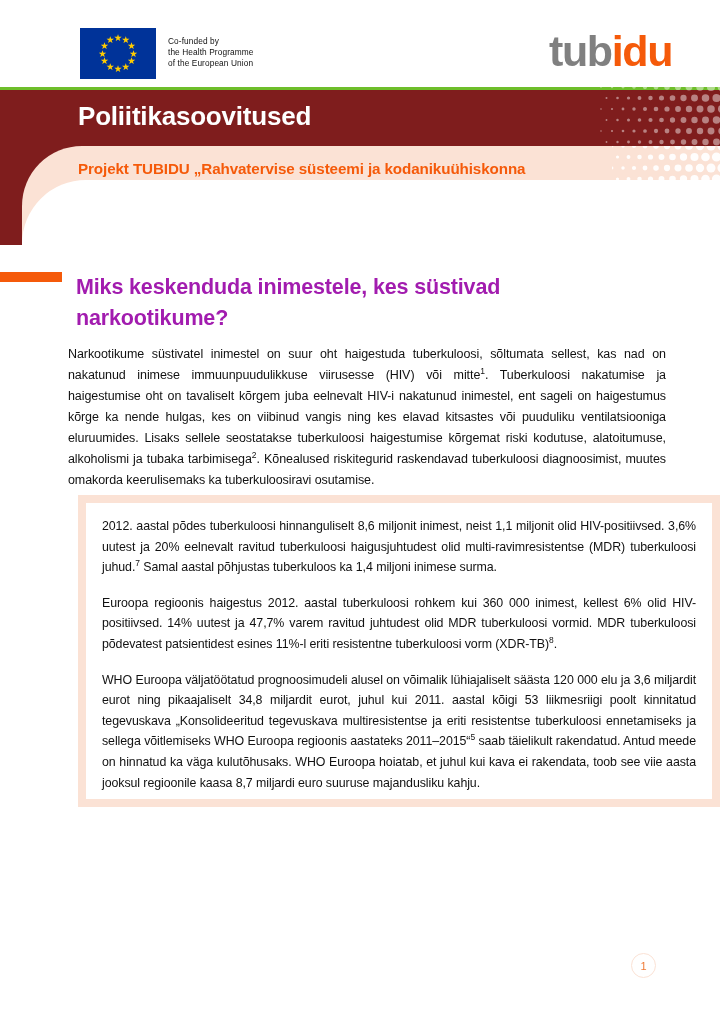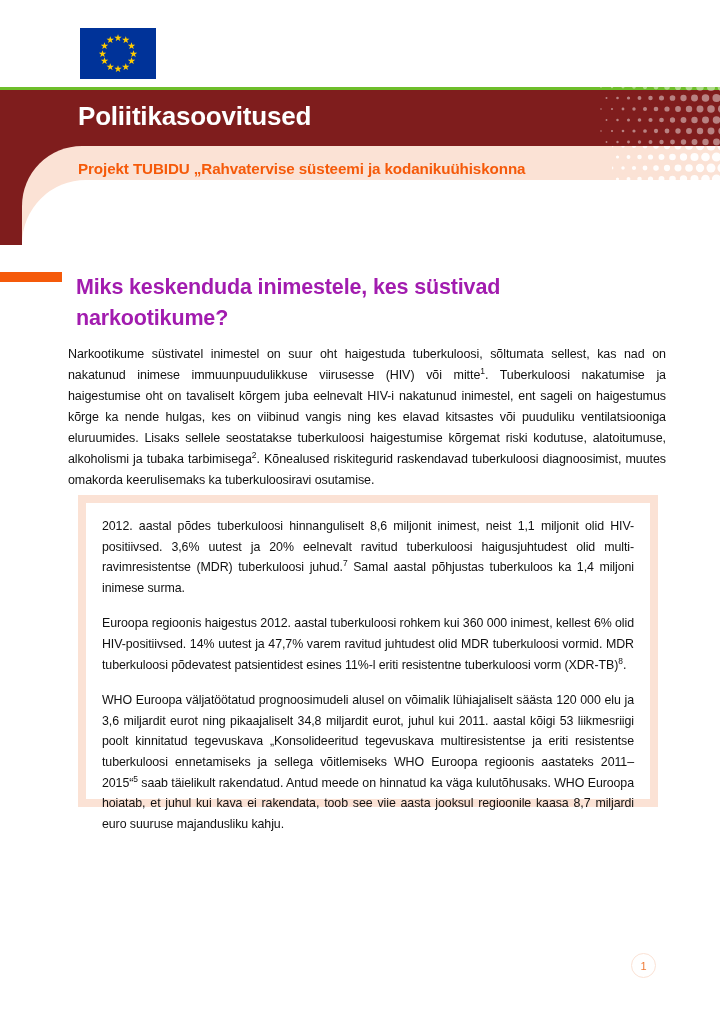--- a/index.html
+++ b/index.html
@@ -175,21 +175,21 @@
     text-align: justify;
     letter-spacing: -0.08px;
   }
   sup { font-size: 0.68em; vertical-align: super; line-height: 0; }
 
   
   .highlight-box {
     position: absolute;
     left: 78px;
     top: 495px;
-    width: 580px;
+    width: 642px;
     height: 312px;
     background: #ffffff;
     border: 8px solid #FBE2D5;
     padding: 13px 16px 10px 16px;
   }
   .box-para {
     font-size: 12.4px;
     line-height: 20.6px;
     color: #111111;
     text-align: justify;
@@ -226,20 +226,26 @@
         <div class="eu-star" style="left: 48.5px; top: 20.5px;">★</div>
         <div class="eu-star" style="left: 46.4234px; top: 28.25px;">★</div>
         <div class="eu-star" style="left: 40.75px; top: 33.9234px;">★</div>
         <div class="eu-star" style="left: 33px; top: 36px;">★</div>
         <div class="eu-star" style="left: 25.25px; top: 33.9234px;">★</div>
         <div class="eu-star" style="left: 19.5766px; top: 28.25px;">★</div>
         <div class="eu-star" style="left: 17.5px; top: 20.5px;">★</div>
         <div class="eu-star" style="left: 19.5766px; top: 12.75px;">★</div>
         <div class="eu-star" style="left: 25.25px; top: 7.07661px;">★</div>
       </div>
+    <div class="eu-text">Co-funded by
+the Health Programme
+of the European Union</div>
+  </div>
+  <div class="brand-logo">
+    <span class="brand-tub">tub</span><span class="brand-idu">idu</span>
   </div>
 </div>
 
 <div class="header-band">
   <div class="green-line"></div>
   <svg class="dots-layer" id="dots-orange" viewBox="0 0 130 158">
       <circle cx="16.5" cy="-11" r="1.03" fill="rgba(255,255,255,0.45)"></circle>
       <circle cx="27.5" cy="-11" r="1.36" fill="rgba(255,255,255,0.45)"></circle>
       <circle cx="38.5" cy="-11" r="1.70" fill="rgba(255,255,255,0.45)"></circle>
       <circle cx="49.5" cy="-11" r="2.03" fill="rgba(255,255,255,0.45)"></circle>

